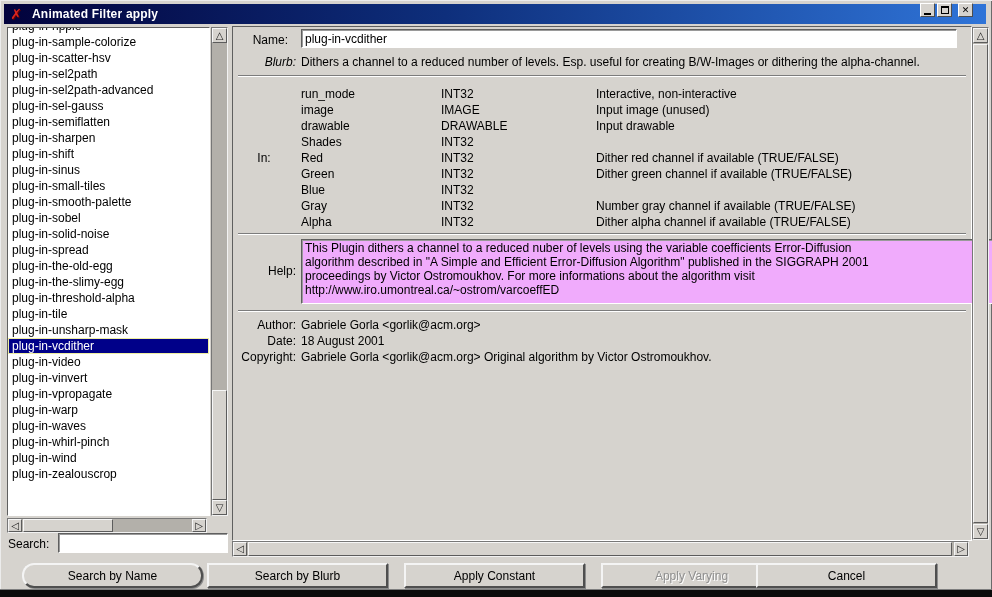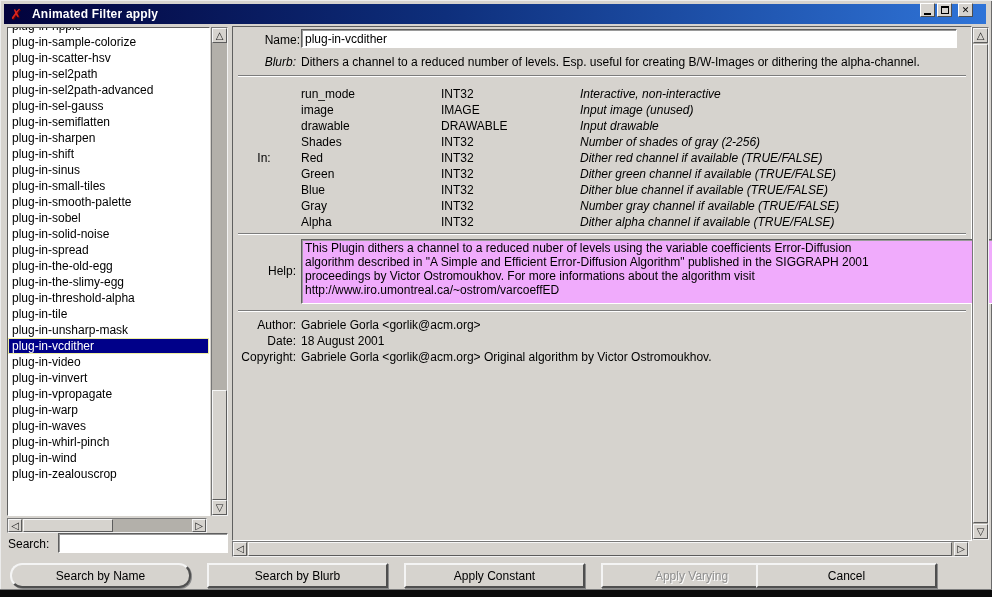--- a/index.html
+++ b/index.html
@@ -36,21 +36,21 @@
   .panel{left:232px;top:26px;width:740px;height:515px;
     border:1px solid;border-color:#5f5f5f #ffffff #ffffff #5f5f5f;background:#d6d3ce;}
   .flabel{position:absolute;text-align:right;white-space:nowrap;}
   .entry{position:absolute;background:#fff;border:1px solid;border-color:#5f5f5f #ffffff #ffffff #5f5f5f;
     box-shadow:inset 1px 1px 0 #9a9a9a;padding:2px 3px;line-height:13px;white-space:nowrap;overflow:hidden;}
   .sep{position:absolute;height:2px;border-top:1px solid #7c7c7c;border-bottom:1px solid #ffffff;}
   .param-table{position:absolute;left:232px;top:86px;width:740px;}
   .param-row{position:relative;height:16px;}
   .param-row span{position:absolute;top:0;line-height:16px;white-space:nowrap;text-align:center;}
   .pg{left:0;width:64px;text-align:right;}
-  .pn{left:69px;} .pt{left:209px;} .pd{left:348px;font-style:italic;}
+  .pn{left:69px;} .pt{left:209px;} .pd{left:364px;}
   .help-box{left:301px;top:239px;width:712px;height:65px;background:#f0abfc;
     border:1px solid;border-color:#5f5f5f #ffffff #ffffff #5f5f5f;box-shadow:inset 1px 1px 0 #9a9a9a;}
   .help-text{position:absolute;left:3px;top:1px;right:19px;bottom:1px;overflow:hidden;}
   .help-line{height:14px;line-height:14px;white-space:nowrap;}
   .help-sb{position:absolute;top:1px;right:1px;bottom:1px;width:15px;background:#b3b0aa;border-left:1px solid #8a8a8a;}
   .meta-row{position:absolute;height:16px;line-height:14px;white-space:nowrap;}
   
   .btn{position:absolute;top:563px;width:181px;height:25px;background:#d6d3ce;
     border:2px solid;border-color:#f4f4f4 #4f4f4f #4f4f4f #f4f4f4;
     box-shadow:1px 1px 0 #8c8c8c;
@@ -130,21 +130,21 @@
     <div class="stepper" style="right:0;top:0;width:14px;height:13px;">
       <span>▷</span>
     </div>
   </div>
 
   <div class="abs" style="left:8px;top:537px;">Search:</div>
   <input class="entry" style="left: 58px; top: 533px; width: 170px; height: 20px; font: 12px &quot;Liberation Sans&quot;, sans-serif;" value="">
 
   <div class="abs panel"></div>
 
-  <div class="flabel" style="left:240px;top:33px;width:60px;">Name:</div>
+  <div class="flabel" style="left:228px;top:33px;width:60px;">Name:</div>
   <input class="entry" style="left: 301px; top: 29px; width: 656px; height: 19px; font: 12px &quot;Liberation Sans&quot;, sans-serif;" value="plug-in-vcdither">
 
   <div class="flabel" style="left:236px;top:55px;width:60px;font-style:italic;">Blurb:</div>
   <div class="abs" style="left:301px;top:55px;width:662px;white-space:nowrap;overflow:hidden;">Dithers a channel to a reduced number of levels. Esp. useful for creating B/W-Images or dithering the alpha-channel.</div>
 
   <div class="sep" style="left:238px;top:75px;width:728px;"></div>
 
   <div class="param-table">
       <div class="param-row">
         <span class="pg"></span>
@@ -161,39 +161,37 @@
       <div class="param-row">
         <span class="pg"></span>
         <span class="pn">drawable</span>
         <span class="pt">DRAWABLE</span>
         <span class="pd">Input drawable</span>
       </div>
       <div class="param-row">
         <span class="pg"></span>
         <span class="pn">Shades</span>
         <span class="pt">INT32</span>
-        <span class="pd">Number of shades of gray (2-256)</span>
       </div>
       <div class="param-row">
         <span class="pg">In:</span>
         <span class="pn">Red</span>
         <span class="pt">INT32</span>
         <span class="pd">Dither red channel if available (TRUE/FALSE)</span>
       </div>
       <div class="param-row">
         <span class="pg"></span>
         <span class="pn">Green</span>
         <span class="pt">INT32</span>
         <span class="pd">Dither green channel if available (TRUE/FALSE)</span>
       </div>
       <div class="param-row">
         <span class="pg"></span>
         <span class="pn">Blue</span>
         <span class="pt">INT32</span>
-        <span class="pd">Dither blue channel if available (TRUE/FALSE)</span>
       </div>
       <div class="param-row">
         <span class="pg"></span>
         <span class="pn">Gray</span>
         <span class="pt">INT32</span>
         <span class="pd">Number gray channel if available (TRUE/FALSE)</span>
       </div>
       <div class="param-row">
         <span class="pg"></span>
         <span class="pn">Alpha</span>
@@ -246,21 +244,21 @@
     <div class="stepper" style="left:0;top:0;width:14px;height:14px;">
       <span>◁</span>
     </div>
     <div class="thumb" style="left:15px;top:0;width:704px;height:14px;"></div>
     <div class="stepper" style="right:0;top:0;width:14px;height:14px;">
       <span>▷</span>
     </div>
   </div>
 
   <div id="button-bar">
-      <div class="btn" style="left: 10px; border-radius: 12px;">Search by Name</div>
+      <div class="btn" style="left: 22px; border-radius: 12px;">Search by Name</div>
       <div class="btn" style="left: 207px;">Search by Blurb</div>
       <div class="btn" style="left: 404px;">Apply Constant</div>
       <div class="btn disabled" style="left: 601px;">Apply Varying</div>
       <div class="btn" style="left: 756px;">Cancel</div>
     </div>
 
   <div class="abs bottom-line"></div>
   <div class="abs bottom-black"></div>
 </div>
 

